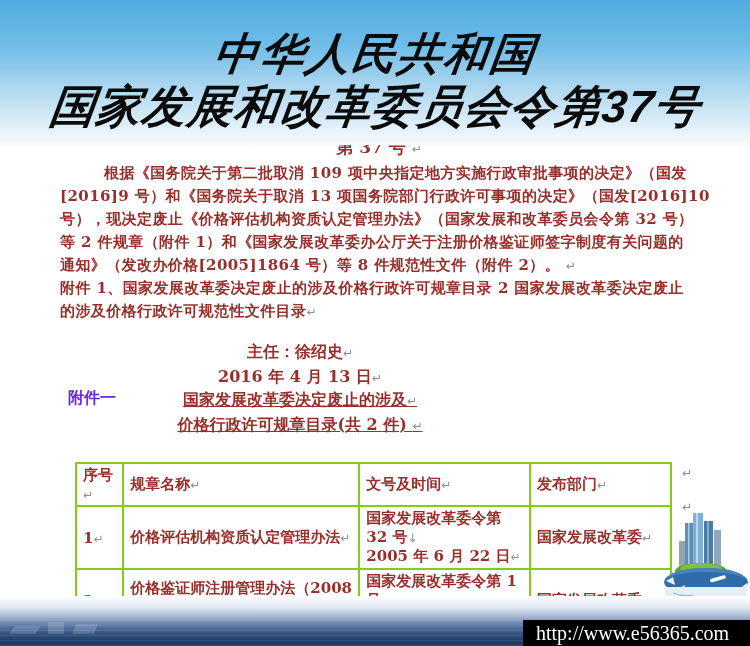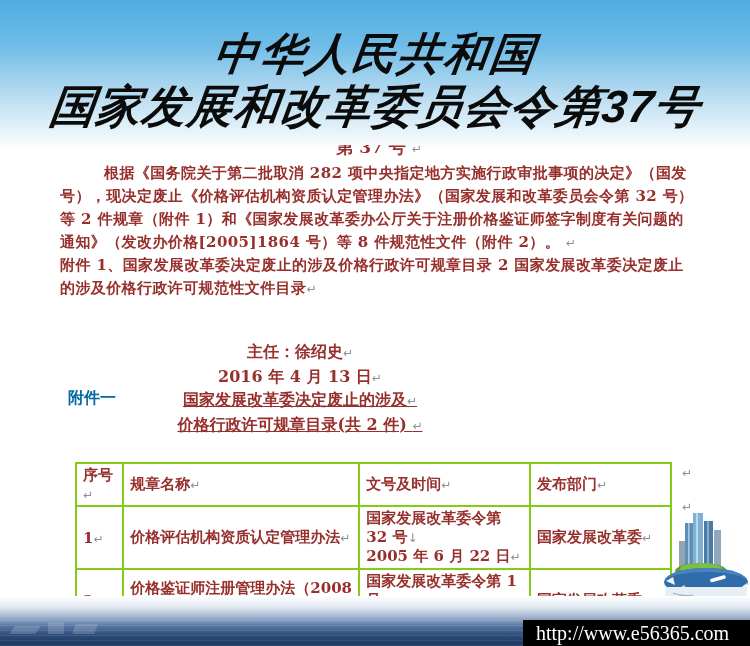--- a/index.html
+++ b/index.html
@@ -38,21 +38,21 @@
          font-family:"DejaVu Serif", serif; font-size:15px; font-weight:bold;
          line-height:23px; letter-spacing:0.4px; white-space:nowrap; }
   .doc .line { height:23px; }
   .doc .indent { padding-left:44px; }
   .mark { color:#8a8f98; font-family:"DejaVu Sans", sans-serif; font-weight:normal;
           font-size:12px; letter-spacing:0; }
 
   .sig-block { position:absolute; left:0; top:340px; width:600px; text-align:center;
                color:#97302C; font-family:"DejaVu Serif", serif; font-size:16px;
                font-weight:bold; line-height:23px; }
-  .attach-label { position:absolute; left:68px; top:388px; color:#0369a1;
+  .attach-label { position:absolute; left:68px; top:388px; color:#6d28d9;
                   font-family:"DejaVu Serif", serif; font-size:16px; font-weight:bold; }
   .attach-titles { position:absolute; left:0; top:388px; width:600px; text-align:center;
                    color:#97302C; font-family:"DejaVu Serif", serif; font-size:16px;
                    font-weight:bold; line-height:24px;text-decoration:underline; }
 
   
   .rule-table {
     position:absolute; left:75px; top:462px; width:597px; border-collapse:collapse;
     color:#97302C; font-family:"DejaVu Serif", serif; font-size:15px; font-weight:bold;
   }
@@ -103,21 +103,22 @@
 <div class="titles">
   <div class="title-l1">中华人民共和国</div>
   <div class="title-l2">国家发展和改革委员会令第37号</div>
 </div>
 
 <div class="fragment-clip">
   <span class="frag-inner"><span>第 37 号</span> <span class="mark">↵</span></span>
 </div>
 
 <div class="doc">
-  <div class="line indent"><span>根据《国务院关于第二批取消 282 项中央指定地方实施行政审批事项的决定》（国发</span></div>
+  <div class="line indent"><span>根据《国务院关于第二批取消 109 项中央指定地方实施行政审批事项的决定》（国发</span></div>
+  <div class="line"><span>[2016]9 号）和《国务院关于取消 13 项国务院部门行政许可事项的决定》（国发[2016]10</span></div>
   <div class="line"><span>号），现决定废止《价格评估机构资质认定管理办法》（国家发展和改革委员会令第 32 号）</span></div>
   <div class="line"><span>等 2 件规章（附件 1）和《国家发展改革委办公厅关于注册价格鉴证师签字制度有关问题的</span></div>
   <div class="line"><span>通知》（发改办价格[2005]1864 号）等 8 件规范性文件（附件 2）。</span> <span class="mark">↵</span></div>
   <div class="line"><span>附件 1、国家发展改革委决定废止的涉及价格行政许可规章目录 2 国家发展改革委决定废止</span></div>
   <div class="line"><span>的涉及价格行政许可规范性文件目录</span><span class="mark">↵</span></div>
 </div>
 
 <div class="sig-block">
   <div><span>主任：徐绍史</span><span class="mark">↵</span></div>
   <div><span>2016 年 4 月 13 日</span><span class="mark">↵</span></div>

